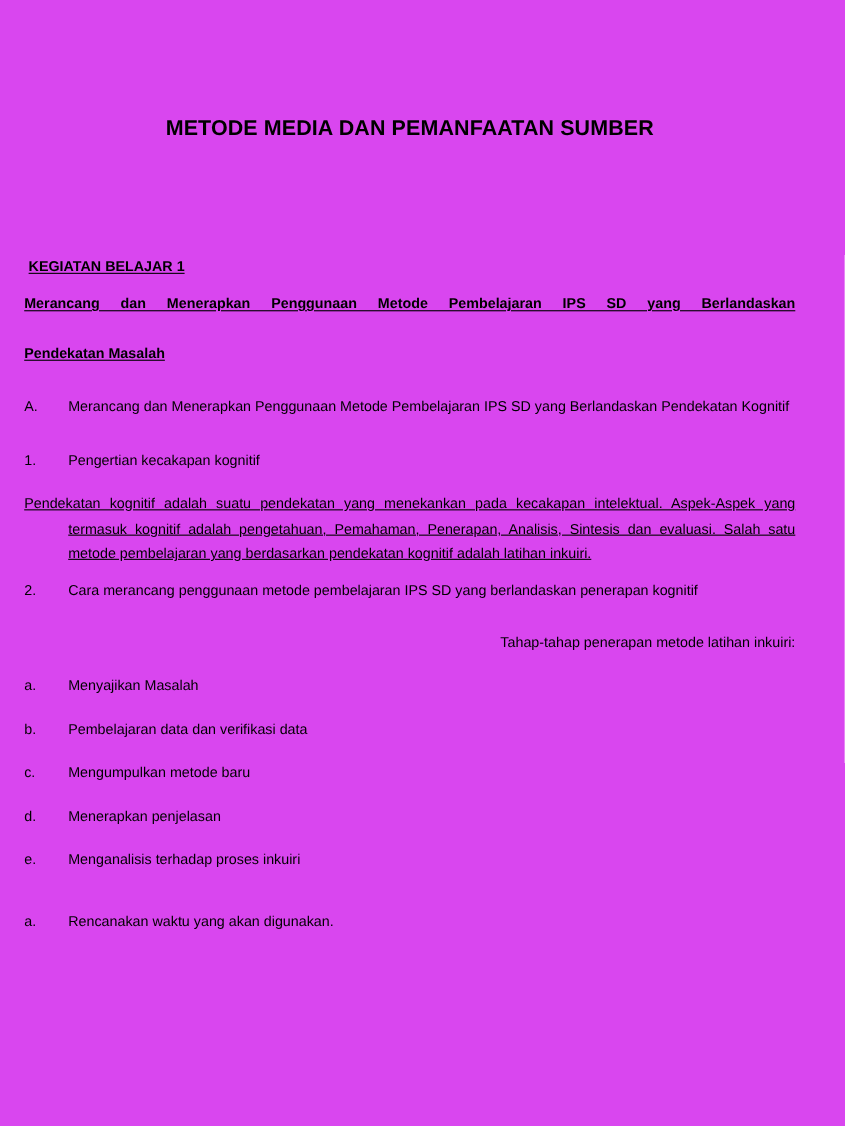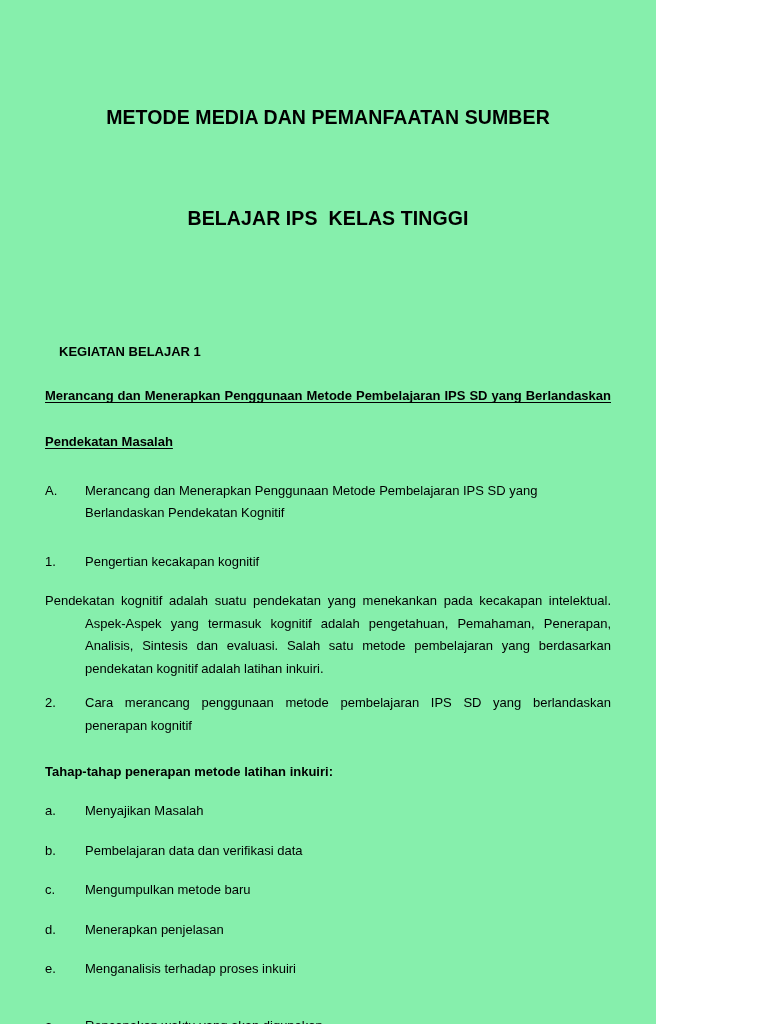--- a/index.html
+++ b/index.html
@@ -6,25 +6,25 @@
     margin: 0;
     padding: 0;
     background: #ffffff;
   }
   body {
     font-family: "Liberation Sans", sans-serif;
     color: #000000;
   }
   .page {
     position: relative;
-    width: 656px;
+    width: 768px;
     height: 1024px;
-    background: #86efac;
+    background: #d946ef;
     box-sizing: border-box;
-    padding: 30px 45px 0 45px;
+    padding: 30px 45px 0 22px;
     overflow: hidden;
   }
   .doc-title {
     text-align: center;
     font-size: 19.5px;
     font-weight: bold;
     line-height: 1.72;
     letter-spacing: 0.1px;
     margin: 0 0 0 0;
     padding-top: 4px;
@@ -32,23 +32,24 @@
   }
   .title-line {
     display: block;
   }
   .spacer-lg { height: 26px; }
   .spacer-sm { height: 9px; }
 
   .heading-bold {
     font-size: 13px;
     font-weight: bold;
+    text-decoration: underline;
     text-underline-offset: 2px;
     line-height: 1.55;
-    margin: 14px;
+    margin: 4px;
   }
   .heading-bold-just {
     font-size: 13px;
     font-weight: bold;
     line-height: 1.75;
     margin: 0;
     text-align: justify;
   }
   .heading-bold-just .u {
     text-decoration: underline;
@@ -71,26 +72,26 @@
   p.body-text {
     font-size: 13px;
     line-height: 1.73;
     margin: 0;
     text-align: justify;
   }
   p.body-left {
     font-size: 13px;
     line-height: 1.73;
     margin: 0;
-    text-align: left;
-    font-weight: bold;
+    text-align: right;
   }
   p.hang {
     padding-left: 40px;
     text-indent: -40px;
+    text-decoration: underline;
   }
 
   
   .list-row {
     display: flex;
     font-size: 13px;
     line-height: 1.73;
     align-items: flex-start;
   }
   .list-row .marker {
@@ -103,21 +104,20 @@
   .row-gap { height: 17px; }
   .row-gap-sm { height: 12px; }
 </style>
 </head>
 <body>
 
 <div class="page">
 
   <h1 class="doc-title">
     <span class="title-line">METODE MEDIA DAN PEMANFAATAN SUMBER</span>
-    <span class="title-line">BELAJAR IPS  KELAS TINGGI</span>
   </h1>
 
   <div class="spacer-lg"></div>
 
   <div class="heading-bold">KEGIATAN BELAJAR 1</div>
 
   <div class="spacer-sm"></div>
 
   <div class="heading-bold-just">
     <span class="lineblock"><span class="u">Merancang dan Menerapkan Penggunaan Metode Pembelajaran IPS SD yang Berlandaskan</span></span>

